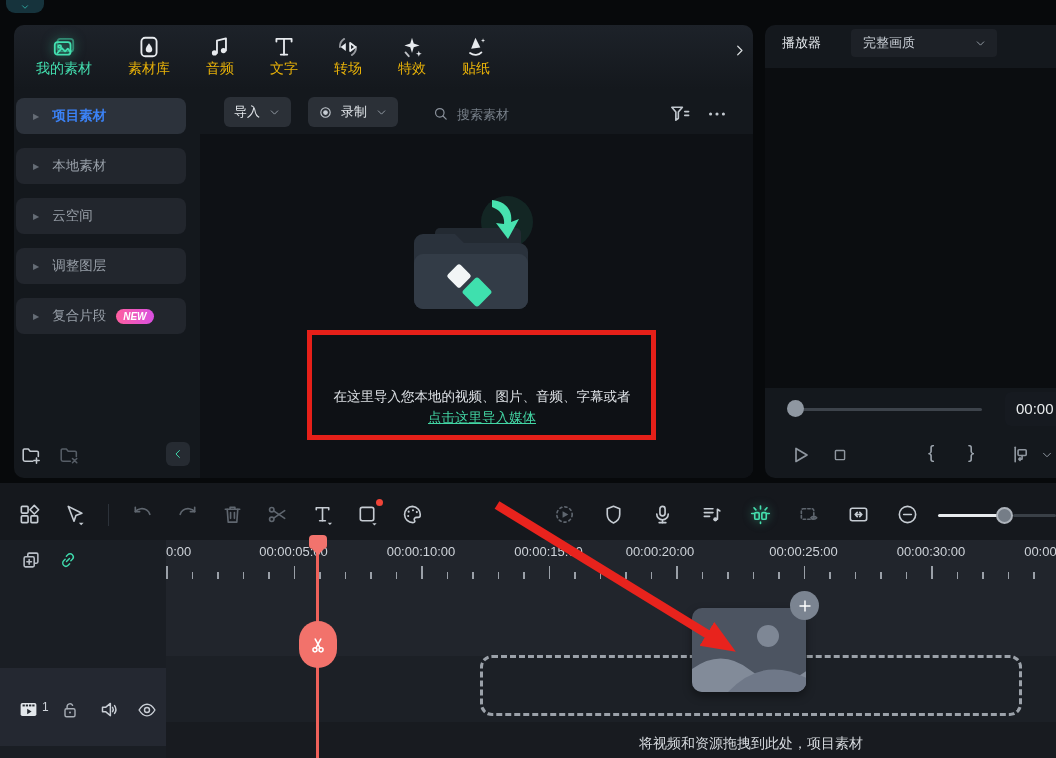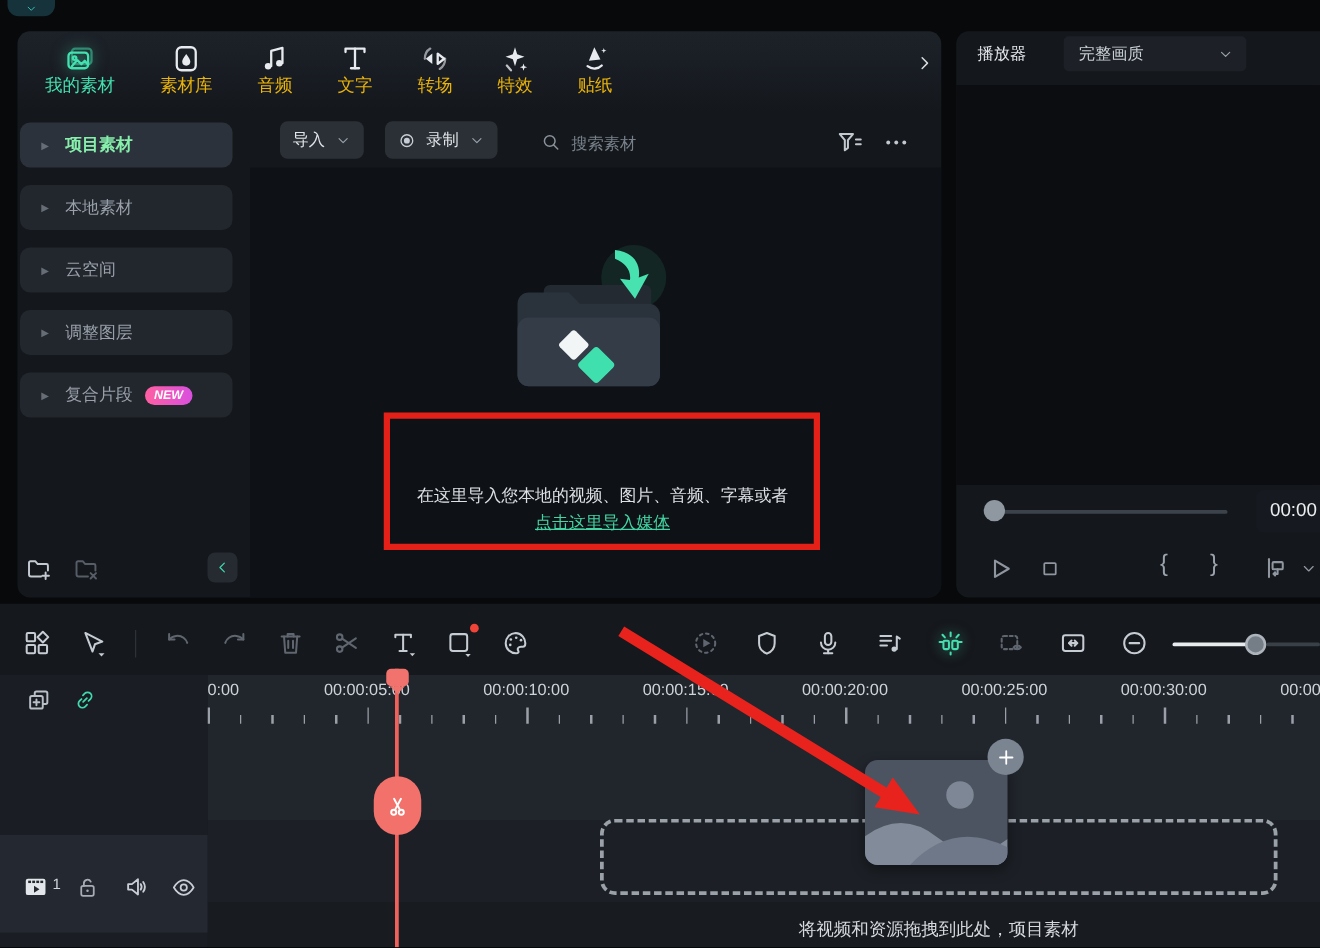--- a/index.html
+++ b/index.html
@@ -18,21 +18,21 @@
   .tab .tab-label{color:#eab308;font-size:14px;}
   .tab.active .tab-icon{color:#43e0b0;filter:drop-shadow(0 0 6px rgba(67,224,176,.55));}
   .tab.active .tab-label{color:#43e0b0;}
   .tabs-more{left:731px;top:42px;color:#d6dadd;}
 
   .side-item{position:absolute;left:16px;width:170px;height:36px;border-radius:8px;
     background:#22262d;display:flex;align-items:center;cursor:pointer;}
   .side-item .caret{font-size:8px;color:#666d76;margin:0 13px 0 17px;}
   .side-item .s-label{font-size:13.5px;color:#99a0a9;}
   .side-item.active{background:#2c323b;}
-  .side-item.active .s-label{color:#86efac;font-weight:bold;}
+  .side-item.active .s-label{color:#3b82f6;font-weight:bold;}
   .badge-new{margin-left:10px;padding:2px 7px;border-radius:9px;font-size:10px;font-weight:bold;
     font-style:italic;color:#fff;background:linear-gradient(90deg,#ff5fa0,#d94fe0);}
   .collapse-btn{left:166px;top:442px;width:24px;height:24px;border-radius:6px;background:#262b32;
     display:flex;align-items:center;justify-content:center;color:#3fd9ac;cursor:pointer;}
 
   .content-bg{left:200px;top:134px;width:553px;height:344px;background:#0e1115;
     border-bottom-right-radius:10px;}
   .tool-btn{position:absolute;height:30px;border-radius:6px;background:#2b3037;display:flex;
     align-items:center;gap:8px;padding:0 10px;color:#e2e6ea;font-size:13px;cursor:pointer;}
   .tool-btn .i{color:#9aa2ab;}
@@ -506,21 +506,21 @@
       <div class="tick" style="left: 905.5px; top: 572px; height: 7px;"></div>
       <div class="tick" style="left: 931px; top: 566px; height: 13px;"></div>
       <div class="tick" style="left: 956.5px; top: 572px; height: 7px;"></div>
       <div class="tick" style="left: 982px; top: 572px; height: 7px;"></div>
       <div class="tick" style="left: 1007.5px; top: 572px; height: 7px;"></div>
       <div class="tick" style="left: 1033px; top: 572px; height: 7px;"></div>
       <div class="ruler-label" style="left: 166px;">00:00:00</div>
       <div class="ruler-label" style="left: 293.5px;">00:00:05:00</div>
       <div class="ruler-label" style="left: 421px;">00:00:10:00</div>
       <div class="ruler-label" style="left: 548.5px;">00:00:15:00</div>
-      <div class="ruler-label" style="left: 676px;">00:00:20:00</div>
+      <div class="ruler-label" style="left: 660px;">00:00:20:00</div>
       <div class="ruler-label" style="left: 803.5px;">00:00:25:00</div>
       <div class="ruler-label" style="left: 931px;">00:00:30:00</div>
       <div class="ruler-label" style="left: 1058.5px;">00:00:35:00</div>
     </div>
   <div class="abs track-col"></div>
   <div class="abs track-col-band"></div>
 
   <span class="i hdr-ic" style="left:20px;top:549px;color:#b9bfc7;">
       <svg viewBox="0 0 24 24" width="22" height="22" fill="none" stroke="currentColor" stroke-width="1.7" stroke-linecap="round" stroke-linejoin="round">
         <rect x="8.5" y="4.5" width="11" height="11" rx="1.5"></rect>

